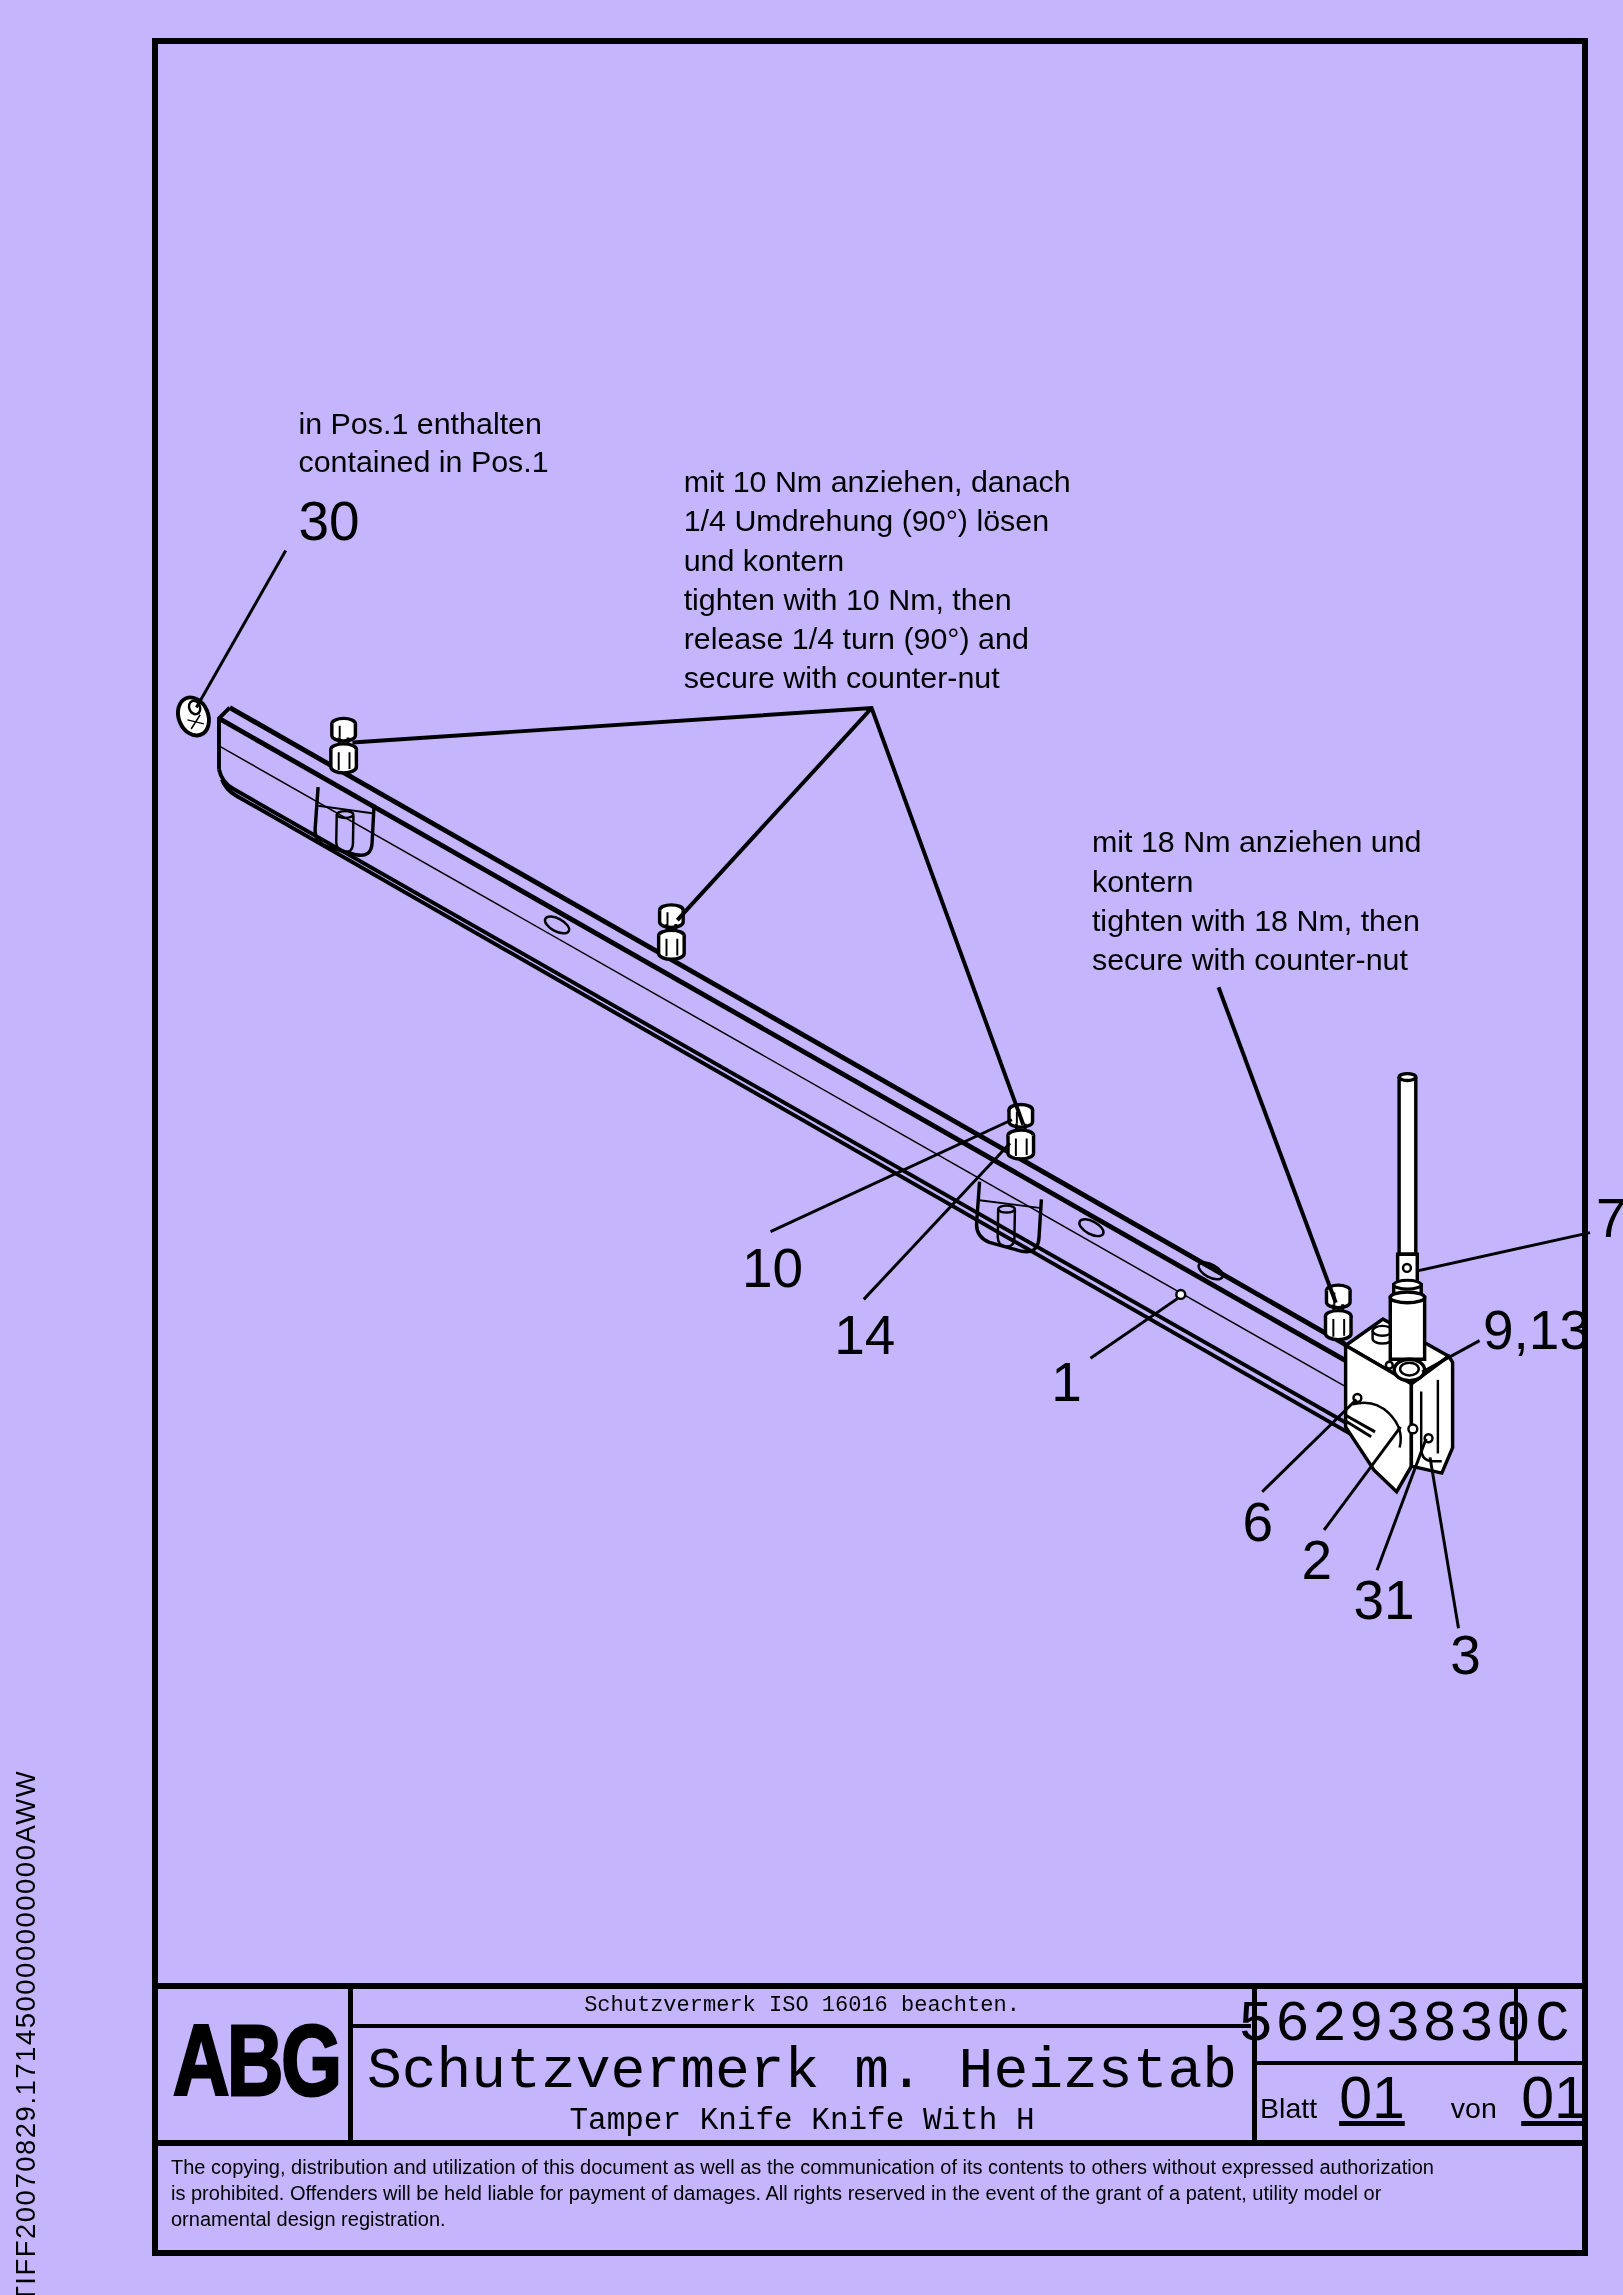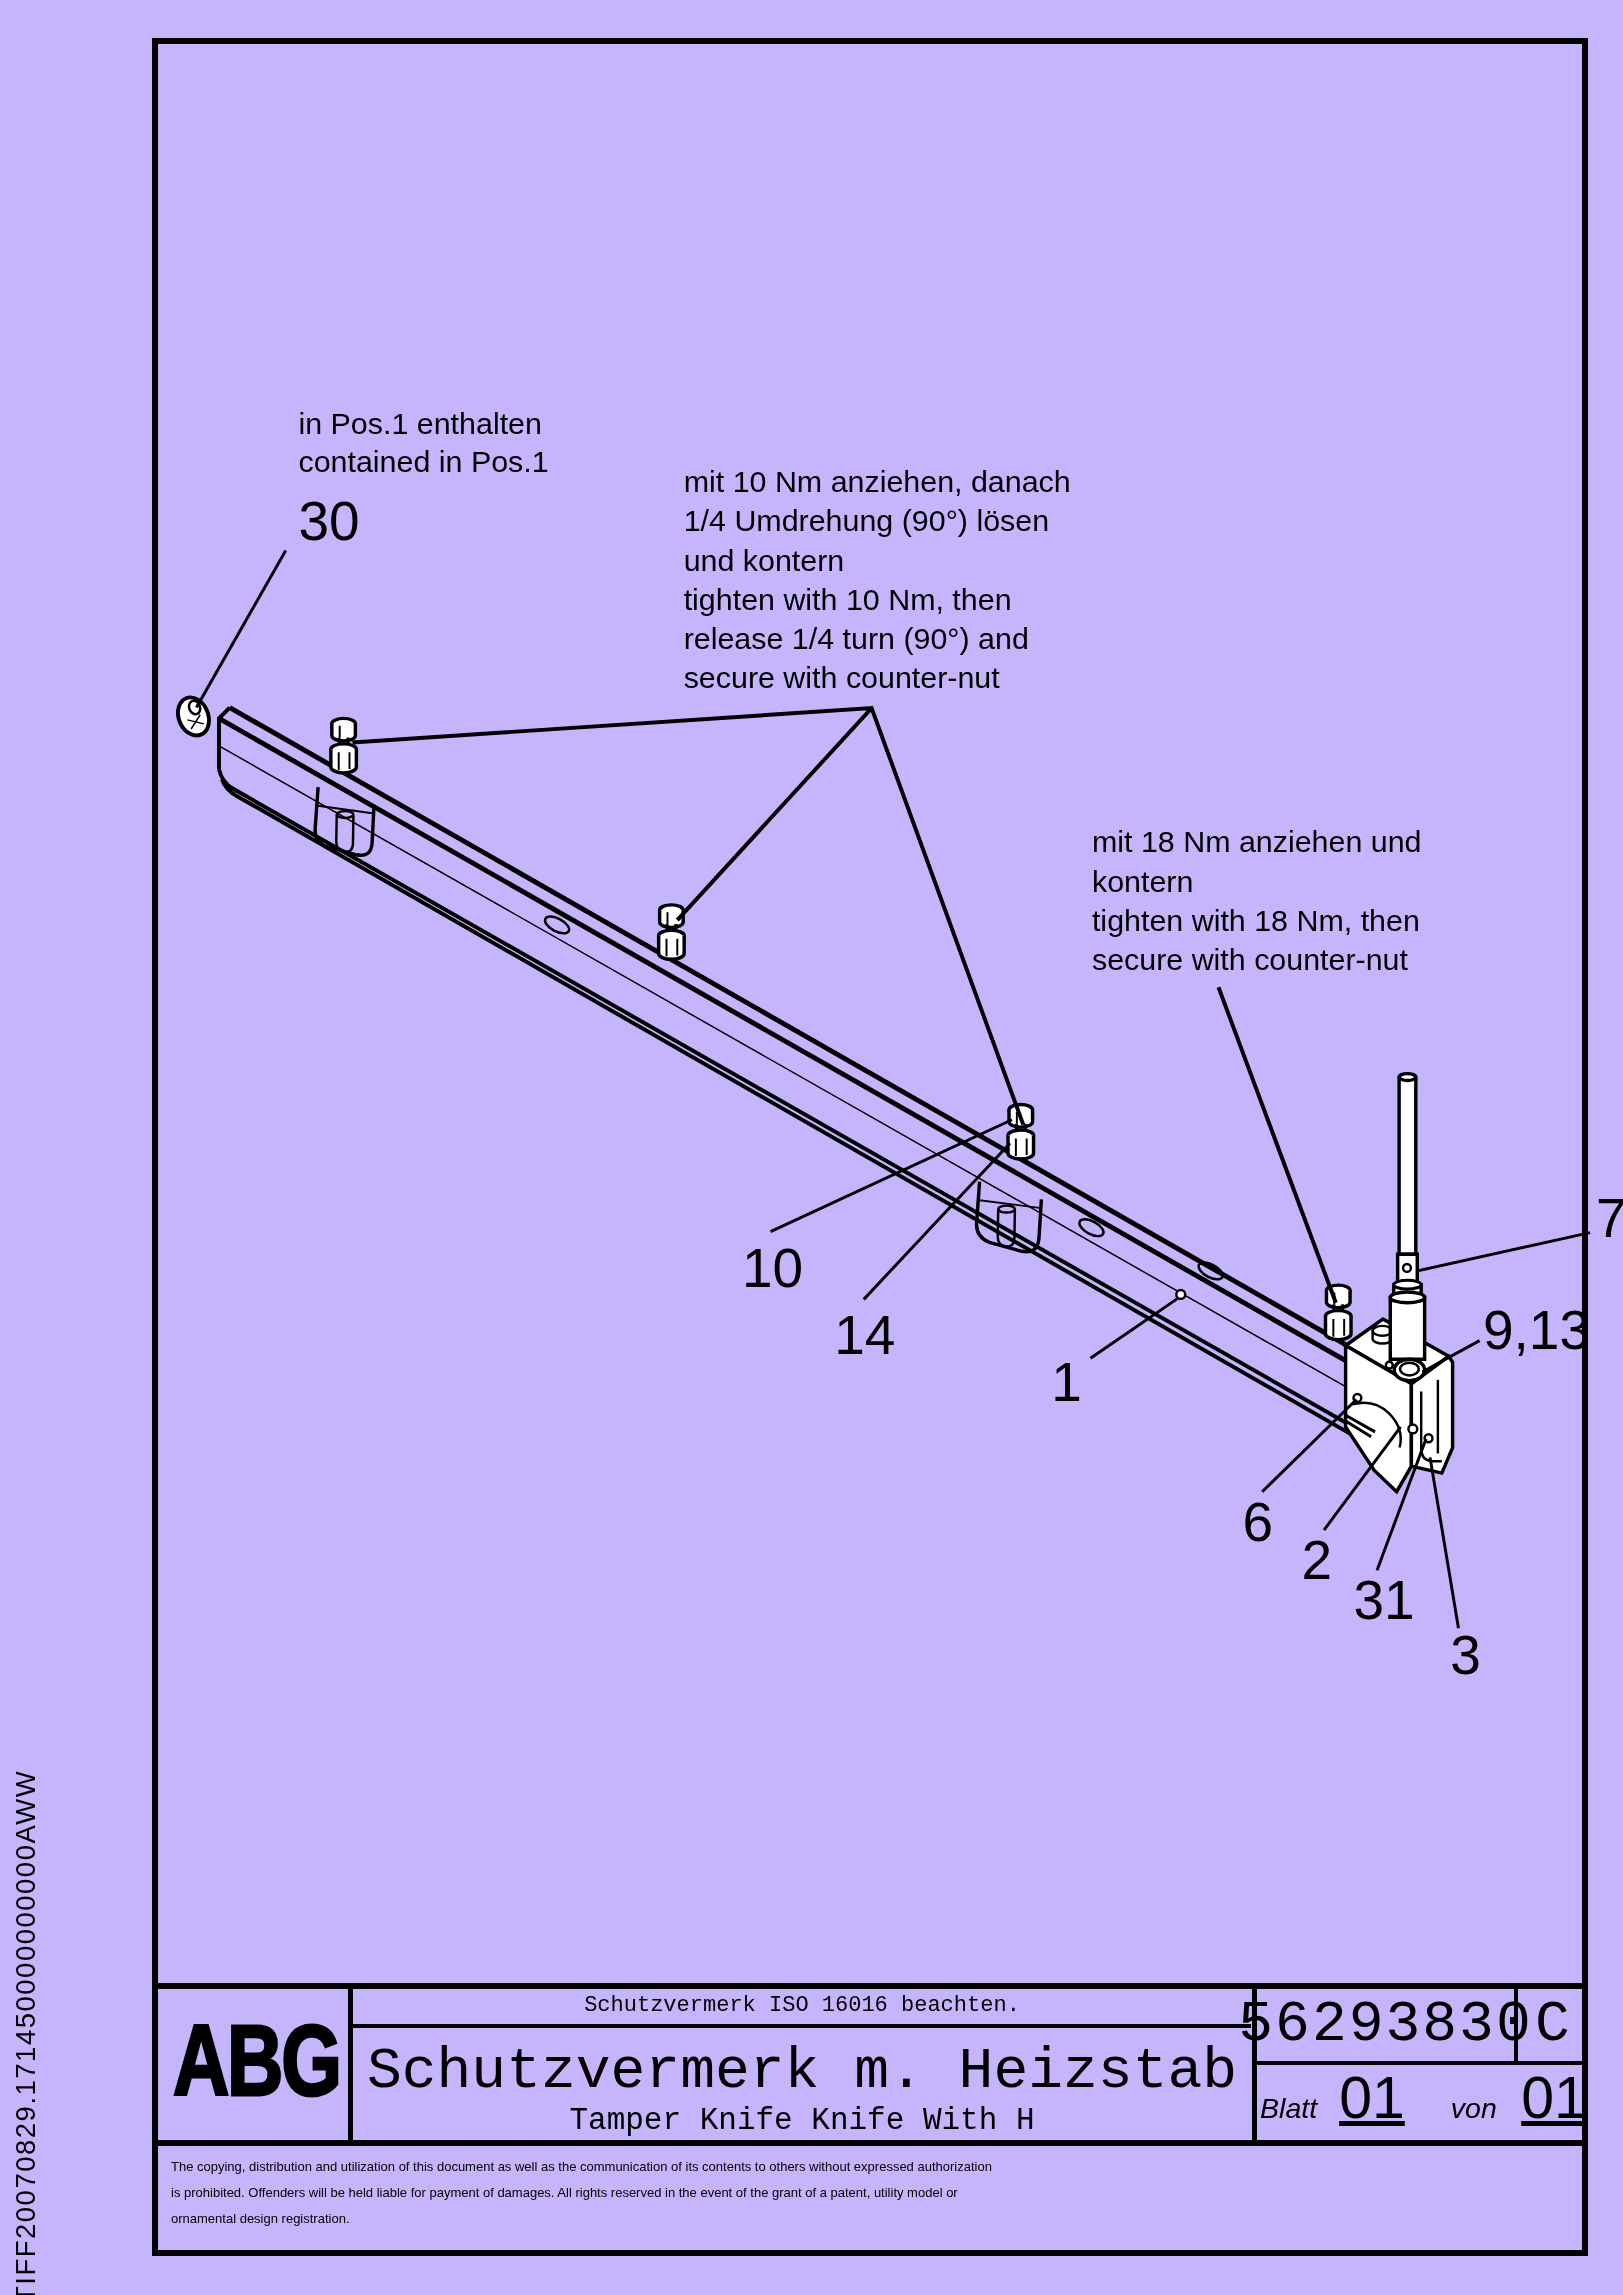--- a/index.html
+++ b/index.html
@@ -21,23 +21,23 @@
     transform:scaleX(0.78);transform-origin:0 50%;
     -webkit-text-stroke:2.9px #000;letter-spacing:-2.9px;
   }
   .schutz{left:353px;top:1989px;width:898px;height:33px;font-size:22px;}
   .title-de{left:353px;top:2037px;width:898px;height:69px;font-size:58px;}
   .title-en{left:353px;top:2102px;width:898px;height:37px;font-size:31px;}
   .drawnr{left:1259px;top:1989px;width:253px;height:71px;font-size:58px;letter-spacing:2px;}
   .rev{left:1517px;top:1989px;width:71px;height:71px;font-size:58px;}
   .blattrow{left:1259px;top:2064px;width:329px;height:74px;display:flex;
     align-items:baseline;justify-content:center;gap:0;position:absolute;}
-  .blattrow .sm{font-size:28.5px;font-style:italic;}
+  .blattrow .sm{font-size:28.5px;}
   .blattrow .lg{font-size:59px;text-decoration:underline;}
-  .legal{position:absolute;left:171px;top:2154px;width:1404px;font-size:13px;line-height:26px;}
+  .legal{position:absolute;left:171px;top:2154px;width:1404px;font-size:20px;line-height:26px;}
   .sidetext{
     position:absolute;left:9.8px;top:2303px;white-space:nowrap;
     transform:rotate(-90deg);transform-origin:0 0;font-size:27.5px;letter-spacing:1.5px;
   }
 </style>
 </head>
 <body>
 
 <div class="sheet">
 

